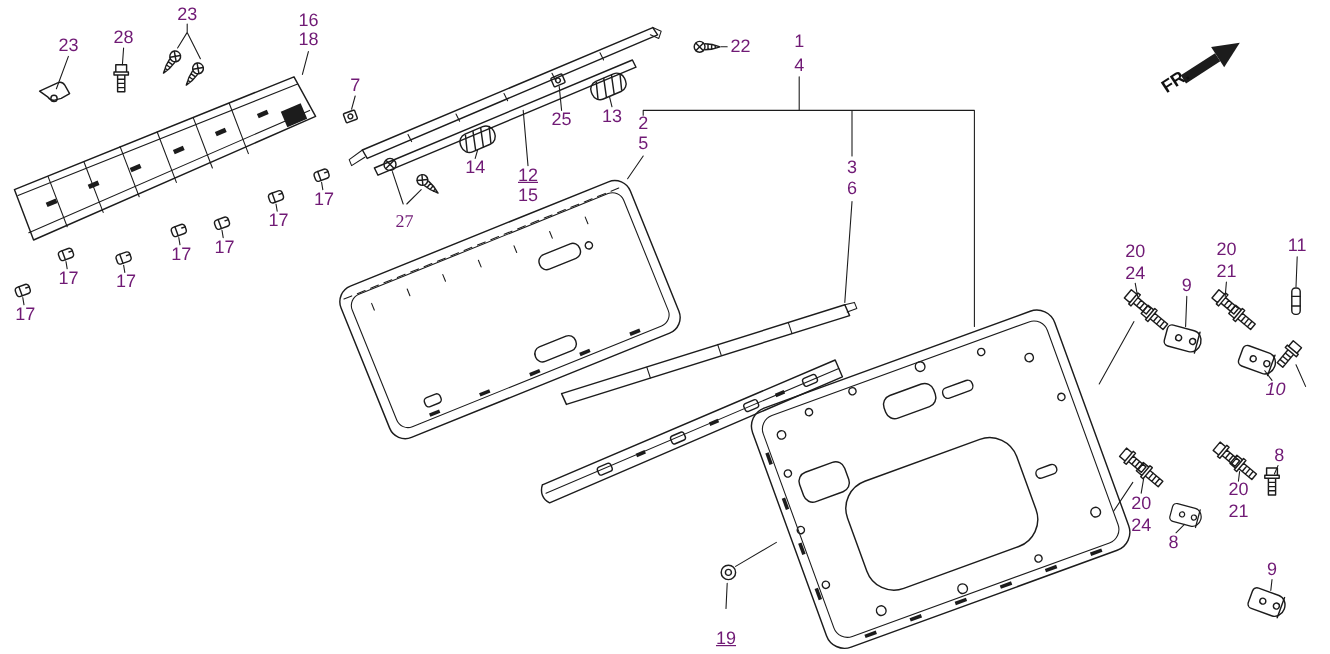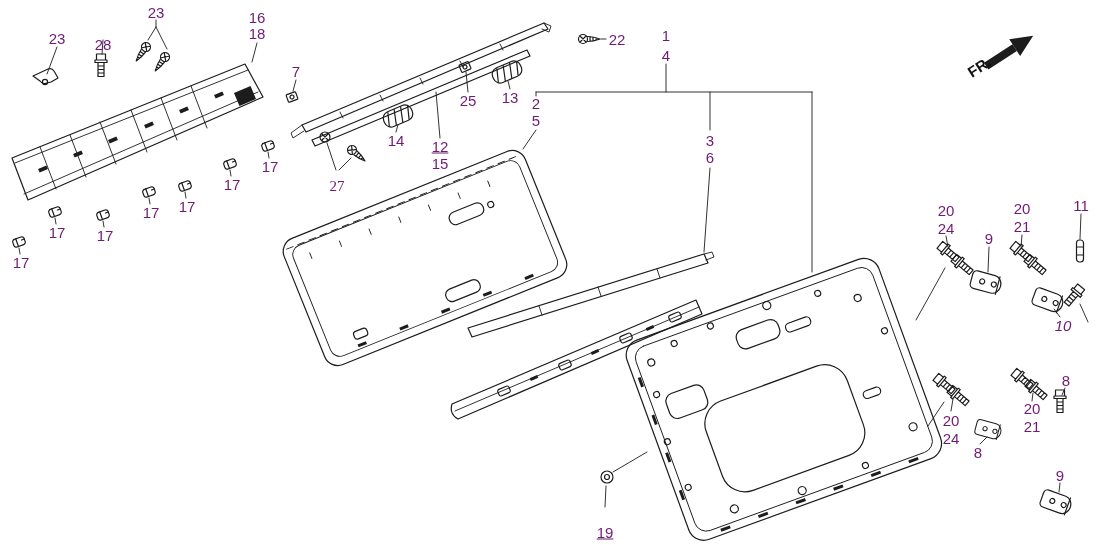--- a/index.html
+++ b/index.html
@@ -228,21 +228,21 @@
       <g class="fl" transform="translate(1008,52) rotate(-33)">
         <rect x="-26" y="-4" width="34" height="8"></rect>
         <path d="M8,-10 L30,0 L8,10 Z"></path>
       </g>
       <text class="txt" transform="translate(972,78) rotate(-33)">FR.</text>
     </g>
   </svg>
 
   <div style="position:absolute;left:0;top:0;width:100%;height:100%;">
       <div class="callout" style="left: 57px; top: 38px;">23</div>
-      <div class="callout" style="left: 103px; top: 44px;">28</div>
+      <div class="callout" style="left: 103px; top: 31px;">28</div>
       <div class="callout" style="left: 156px; top: 12px;">23</div>
       <div class="callout" style="left: 257px; top: 17px;">16</div>
       <div class="callout" style="left: 257px; top: 33px;">18</div>
       <div class="callout" style="left: 296px; top: 71px;">7</div>
       <div class="callout" style="left: 617px; top: 39px;">22</div>
       <div class="callout" style="left: 666px; top: 35px;">1</div>
       <div class="callout" style="left: 666px; top: 55px;">4</div>
       <div class="callout" style="left: 536px; top: 103px;">2</div>
       <div class="callout" style="left: 536px; top: 120px;">5</div>
       <div class="callout" style="left: 468px; top: 100px;">25</div>

